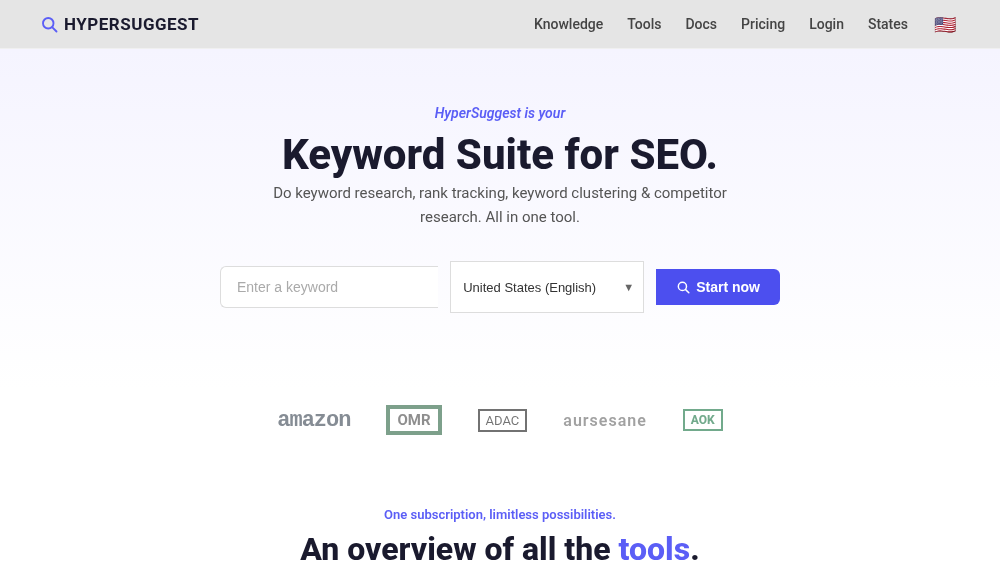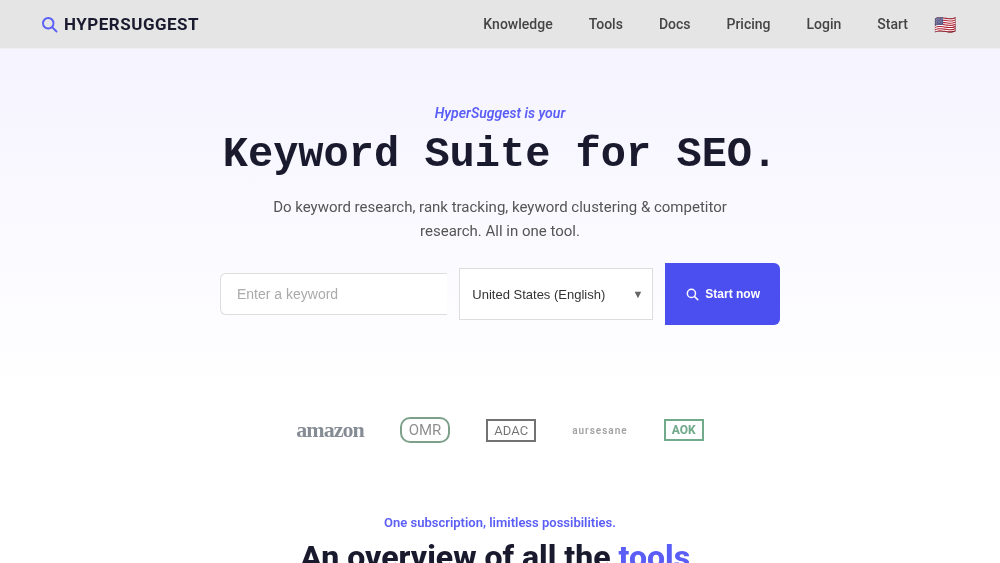--- a/index.html
+++ b/index.html
@@ -31,21 +31,20 @@
     .nav-links {
       display: flex;
       align-items: center;
       gap: 24px;
     }
     .nav-links a {
       text-decoration: none;
       color: #444;
       font-size: 14px;
       font-weight: 500;
-      margin-left: 12px;
     }
     .nav-flag {
       display: flex;
       align-items: center;
       justify-content: center;
       width: 28px;
       height: 20px;
       font-size: 18px;
       cursor: pointer;
     }
@@ -61,28 +60,27 @@
       font-size: 14px;
       font-weight: 600;
       margin-bottom: 10px;
       font-style: italic;
     }
     .hero-title {
       font-size: 42px;
       font-weight: 800;
       color: #1a1a2e;
       line-height: 1.15;
-      margin-bottom: 16px;
-      font-family: Liberation Mono, monospace;
+      margin-bottom: 2px;
     }
     .hero-subtitle {
       font-size: 15px;
       color: #555;
       line-height: 1.6;
-      margin-bottom: 20px;
+      margin-bottom: 32px;
     }
     .hero-search {
       display: flex;
       align-items: center;
       justify-content: center;
       gap: 12px;
       max-width: 560px;
       margin: 0 auto 36px;
     }
     .hero-search input {
@@ -119,48 +117,48 @@
       pointer-events: none;
       color: #666;
       font-size: 11px;
     }
     .hero-search button {
       padding: 12px 20px;
       background: #4c4fef;
       color: #fff;
       border: none;
       border-radius: 0 6px 6px 0;
-      font-size: 12px;
+      font-size: 14px;
       font-weight: 600;
       cursor: pointer;
       display: flex;
       align-items: center;
       gap: 6px;
-      height: 62px;
+      height: 36px;
     }
 
     
     .logos {
       display: flex;
       align-items: center;
       justify-content: center;
       gap: 36px;
       padding: 16px 40px 32px;
       background: #fff;
     }
     .logo-item {
       display: flex;
       align-items: center;
       justify-content: center;
       opacity: 0.55;
     }
-    .logo-amazon { font-size: 22px; font-weight: 900; font-family: Liberation Serif, serif; color: #232f3e; letter-spacing: -1px; }
-    .logo-omr { font-size: 15px; font-weight: 400; border: 2px solid #14532d; padding: 2px 7px; color: #333; border-radius: 10px; }
+    .logo-amazon { font-size: 22px; font-weight: 900; font-family: Liberation Mono, monospace; color: #232f3e; letter-spacing: -1px; }
+    .logo-omr { font-size: 15px; font-weight: 700; border: 4px solid #14532d; padding: 2px 7px; color: #333; border-radius: 0; }
     .logo-adac { font-size: 13px; font-weight: 400; color: #000; border: 2px solid #000; padding: 2px 6px; }
-    .logo-aursesane { font-size: 10px; font-weight: 600; color: #555; letter-spacing: 1px; }
+    .logo-aursesane { font-size: 16px; font-weight: 600; color: #555; letter-spacing: 1px; }
     .logo-aok { font-size: 12px; font-weight: 800; color: #006630; border: 2px solid #006630; padding: 2px 6px; }
 
     
     .tools-section {
       padding: 40px 40px 20px;
       text-align: center;
       background: #fff;
     }
     .tools-tag {
       color: #5b5ef6;
@@ -189,21 +187,21 @@
         <line x1="16.5" y1="16.5" x2="22" y2="22"></line>
     </svg>
     <span>HYPERSUGGEST</span>
   </div>
   <div class="nav-links">
     <a>Knowledge</a>
     <a>Tools</a>
     <a>Docs</a>
     <a>Pricing</a>
     <a>Login</a>
-    <a>Start</a>
+    <a>States</a>
     <span class="nav-flag">🇺🇸</span>
   </div>
 </nav>
 
 <section class="hero">
   <p class="hero-tag">HyperSuggest is your</p>
   <h1 class="hero-title">Keyword Suite for SEO.</h1>
   <p class="hero-subtitle">
     <span>Do keyword research, rank tracking, keyword clustering &amp; competitor</span><br>
     <span>research. All in one tool.</span>

